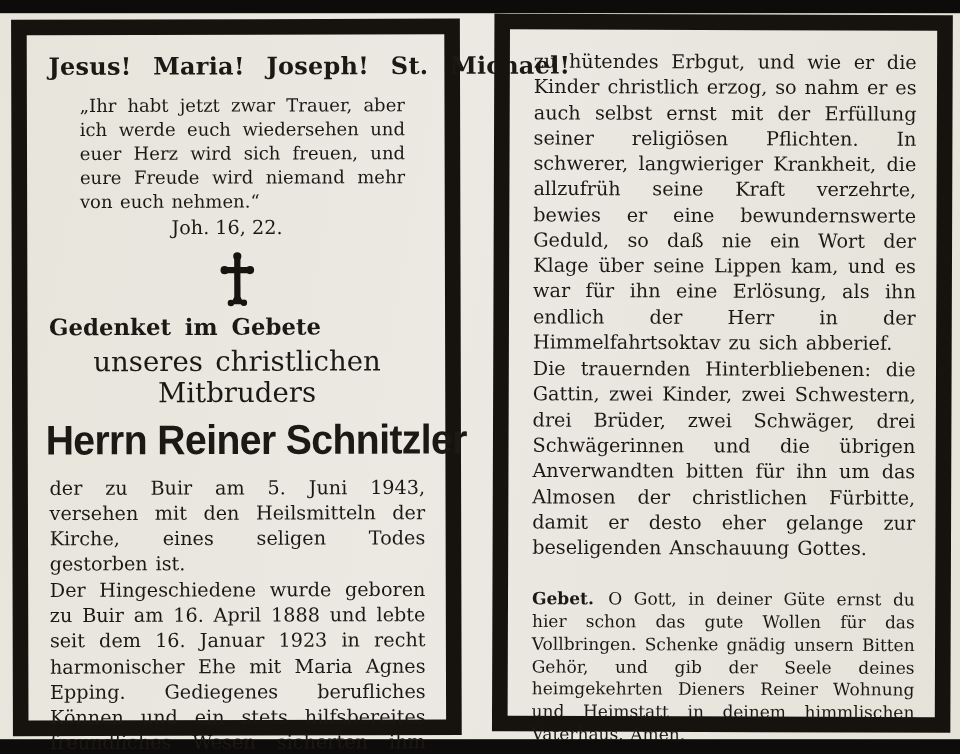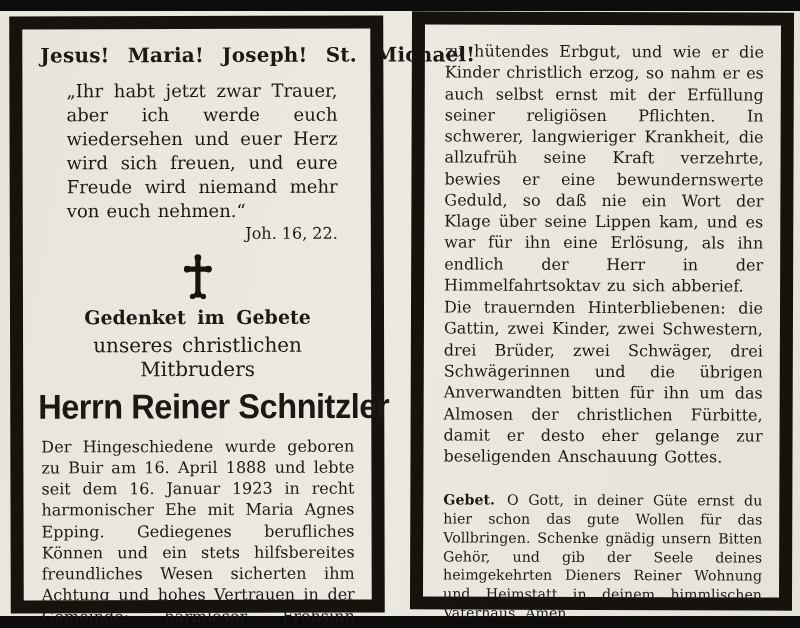--- a/index.html
+++ b/index.html
@@ -28,31 +28,31 @@
     padding:16px 17px 0 20px;
     transform:rotate(0.2deg);
   }
   .invocation{
     margin:4px 0 0 0;text-align:center;
     font-weight:bold;font-size:20px;word-spacing:11px;letter-spacing:0.2px;
     white-space:nowrap;
   }
   .quote{
     margin:12px 16px 0 26px;
-    font-size:18px;line-height:1.33;text-align:justify;word-spacing:1.5px;
+    font-size:15px;line-height:1.33;text-align:justify;word-spacing:1.5px;
   }
   .citation{
-    margin:1px 16px 0 0;text-align:right;font-size:16px;
+    margin:1px 16px 0 0;text-align:center;font-size:16px;
   }
   .cross-wrap{text-align:center;margin:9px 0 2px 0;}
   .memorial-intro{
-    margin:2px 0 0 0;text-align:center;font-weight:bold;font-size:19px;word-spacing:5px;
+    margin:2px 0 0 0;font-weight:bold;font-size:19px;word-spacing:5px;
   }
   .memorial-subtitle{
-    margin:5px 0 0 0;text-align:center;font-size:20px;word-spacing:3px;
+    margin:5px 0 0 0;text-align:center;font-size:23px;word-spacing:3px;
   }
   .deceased-name{
     margin:6px 0 0 0;text-align:center;
     font-family:"Liberation Sans", sans-serif;
     font-weight:bold;font-size:32px;letter-spacing:-0.5px;
     white-space:nowrap;transform:scale(1.02,1.08);transform-origin:center top;
   }
   .body-par{
     margin:11px 0 0 0;font-size:16px;line-height:1.33;
     text-align:justify;word-spacing:1.5px;
@@ -94,20 +94,21 @@
         </g>
       </svg>
     </div>
 
     <div class="memorial-intro">Gedenket im Gebete</div>
 
     <div class="memorial-subtitle">unseres christlichen Mitbruders</div>
 
     <div class="deceased-name">Herrn Reiner Schnitzler</div>
 
+    <p class="body-par">der zu Buir am 5. Juni 1943, versehen mit den Heilsmitteln der Kirche, eines seligen Todes gestorben ist.</p>
 
     <p class="body-par">Der Hingeschiedene wurde geboren zu Buir am 16. April 1888 und lebte seit dem 16. Januar 1923 in recht harmonischer Ehe mit Maria Agnes Epping. Gediegenes berufliches Können und ein stets hilfsbereites freundliches Wesen sicherten ihm Achtung und hohes Vertrauen in der Gemeinde; harmloser Frohsinn machte ihn zu einem gern gesehenen Freund. Seine Hauptsorge galt aber dem Glück der Familie. Der christliche Glaube blieb ihm ein treu</p>
   </div>
 
   <div class="panel panel-right">
     <p class="body-par">zu hütendes Erbgut, und wie er die Kinder christlich erzog, so nahm er es auch selbst ernst mit der Erfüllung seiner religiösen Pflichten. In schwerer, langwieriger Krankheit, die allzufrüh seine Kraft verzehrte, bewies er eine bewundernswerte Geduld, so daß nie ein Wort der Klage über seine Lippen kam, und es war für ihn eine Erlösung, als ihn endlich der Herr in der Himmelfahrtsoktav zu sich abberief.</p>
 
     <p class="body-par">Die trauernden Hinterbliebenen: die Gattin, zwei Kinder, zwei Schwestern, drei Brüder, zwei Schwäger, drei Schwägerinnen und die übrigen Anverwandten bitten für ihn um das Almosen der christlichen Fürbitte, damit er desto eher gelange zur beseligenden Anschauung Gottes.</p>
 
     <p class="prayer">

